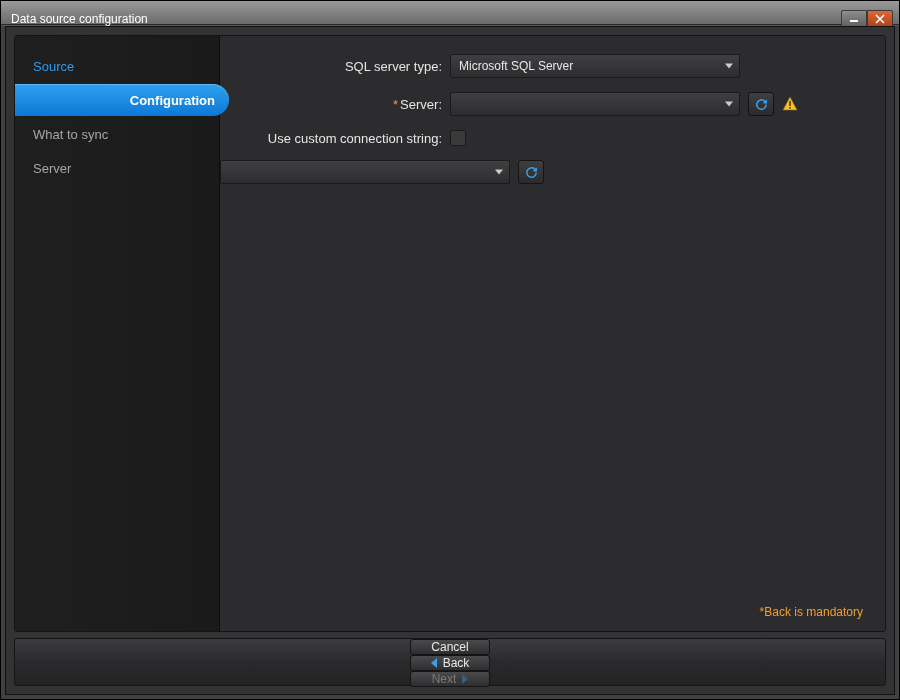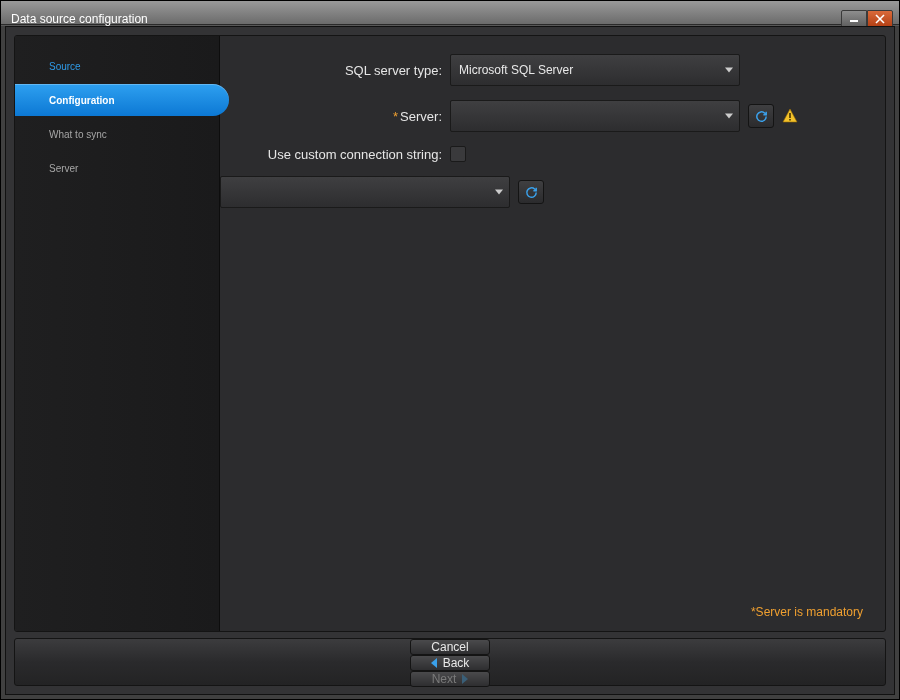--- a/index.html
+++ b/index.html
@@ -58,36 +58,37 @@
   .sidebar {
     width: 205px;
     background: linear-gradient(to right,#1f1f20,#1a1a1b);
     border-right:1px solid #0d0d0d;
     padding-top:14px;
   }
   .side-item {
     height: 32px;
     display:flex;
     align-items:center;
-    padding-left: 34px;
+    padding-left: 18px;
     color:#a6a6a6;
-    font-size:10px;
+    font-size:13px;
     cursor:pointer;
     margin-bottom:2px;
   }
   .side-item.link { color:#2f9be8; }
   .side-item.active {
     background: linear-gradient(to bottom,#2ea0f0,#0c78d4);
     color:#fff;
     font-weight:bold;
     border-radius: 0 16px 16px 0;
     margin-right: -10px;
     padding-right: 14px;
     position:relative;
     box-shadow: inset 0 1px 0 rgba(255,255,255,.25);
+    justify-content: flex-end;
   }
   .main {
     flex:1;
     position:relative;
     padding: 18px 22px 0 0;
   }
   .form-row {
     display:flex;
     align-items:center;
     margin-bottom: 14px;
@@ -95,21 +96,21 @@
   .form-label {
     width: 230px;
     text-align:right;
     color:#e6e6e6;
     padding-right: 8px;
     font-size:13px;
   }
   .req { color:#f0a030; margin-right:2px;}
   .select {
     flex: 0 0 290px;
-    height: 32px;
+    height: 24px;
     background: linear-gradient(to bottom,#3f3f41,#2d2d2f);
     border:1px solid #1a1a1a;
     border-radius:2px;
     color:#e8e8e8;
     padding: 0 22px 0 8px;
     display:flex;
     align-items:center;
     position:relative;
     font-size:12px;
   }
@@ -256,21 +257,21 @@
             <span class="caret"></span>
           </div>
           <div class="icon-btn">
             <svg width="15" height="15" viewBox="0 0 16 16">
                 <path d="M13 8a5 5 0 1 1-1.7-3.7L13 6" fill="none" stroke="#3aa0ea" stroke-width="1.6"></path>
                 <path d="M13 3v3h-3" fill="none" stroke="#3aa0ea" stroke-width="1.6"></path>
               </svg>
           </div>
         </div>
 
-        <div class="mandatory-note">*Server is mandatory</div>
+        <div class="mandatory-note">*Back is mandatory</div>
       </div>
     </div>
 
     <div class="footer">
       <div class="btn">
         <span>Cancel</span>
       </div>
       <div class="spacer"></div>
       <div class="btn">
         <span class="arrow left"></span>

